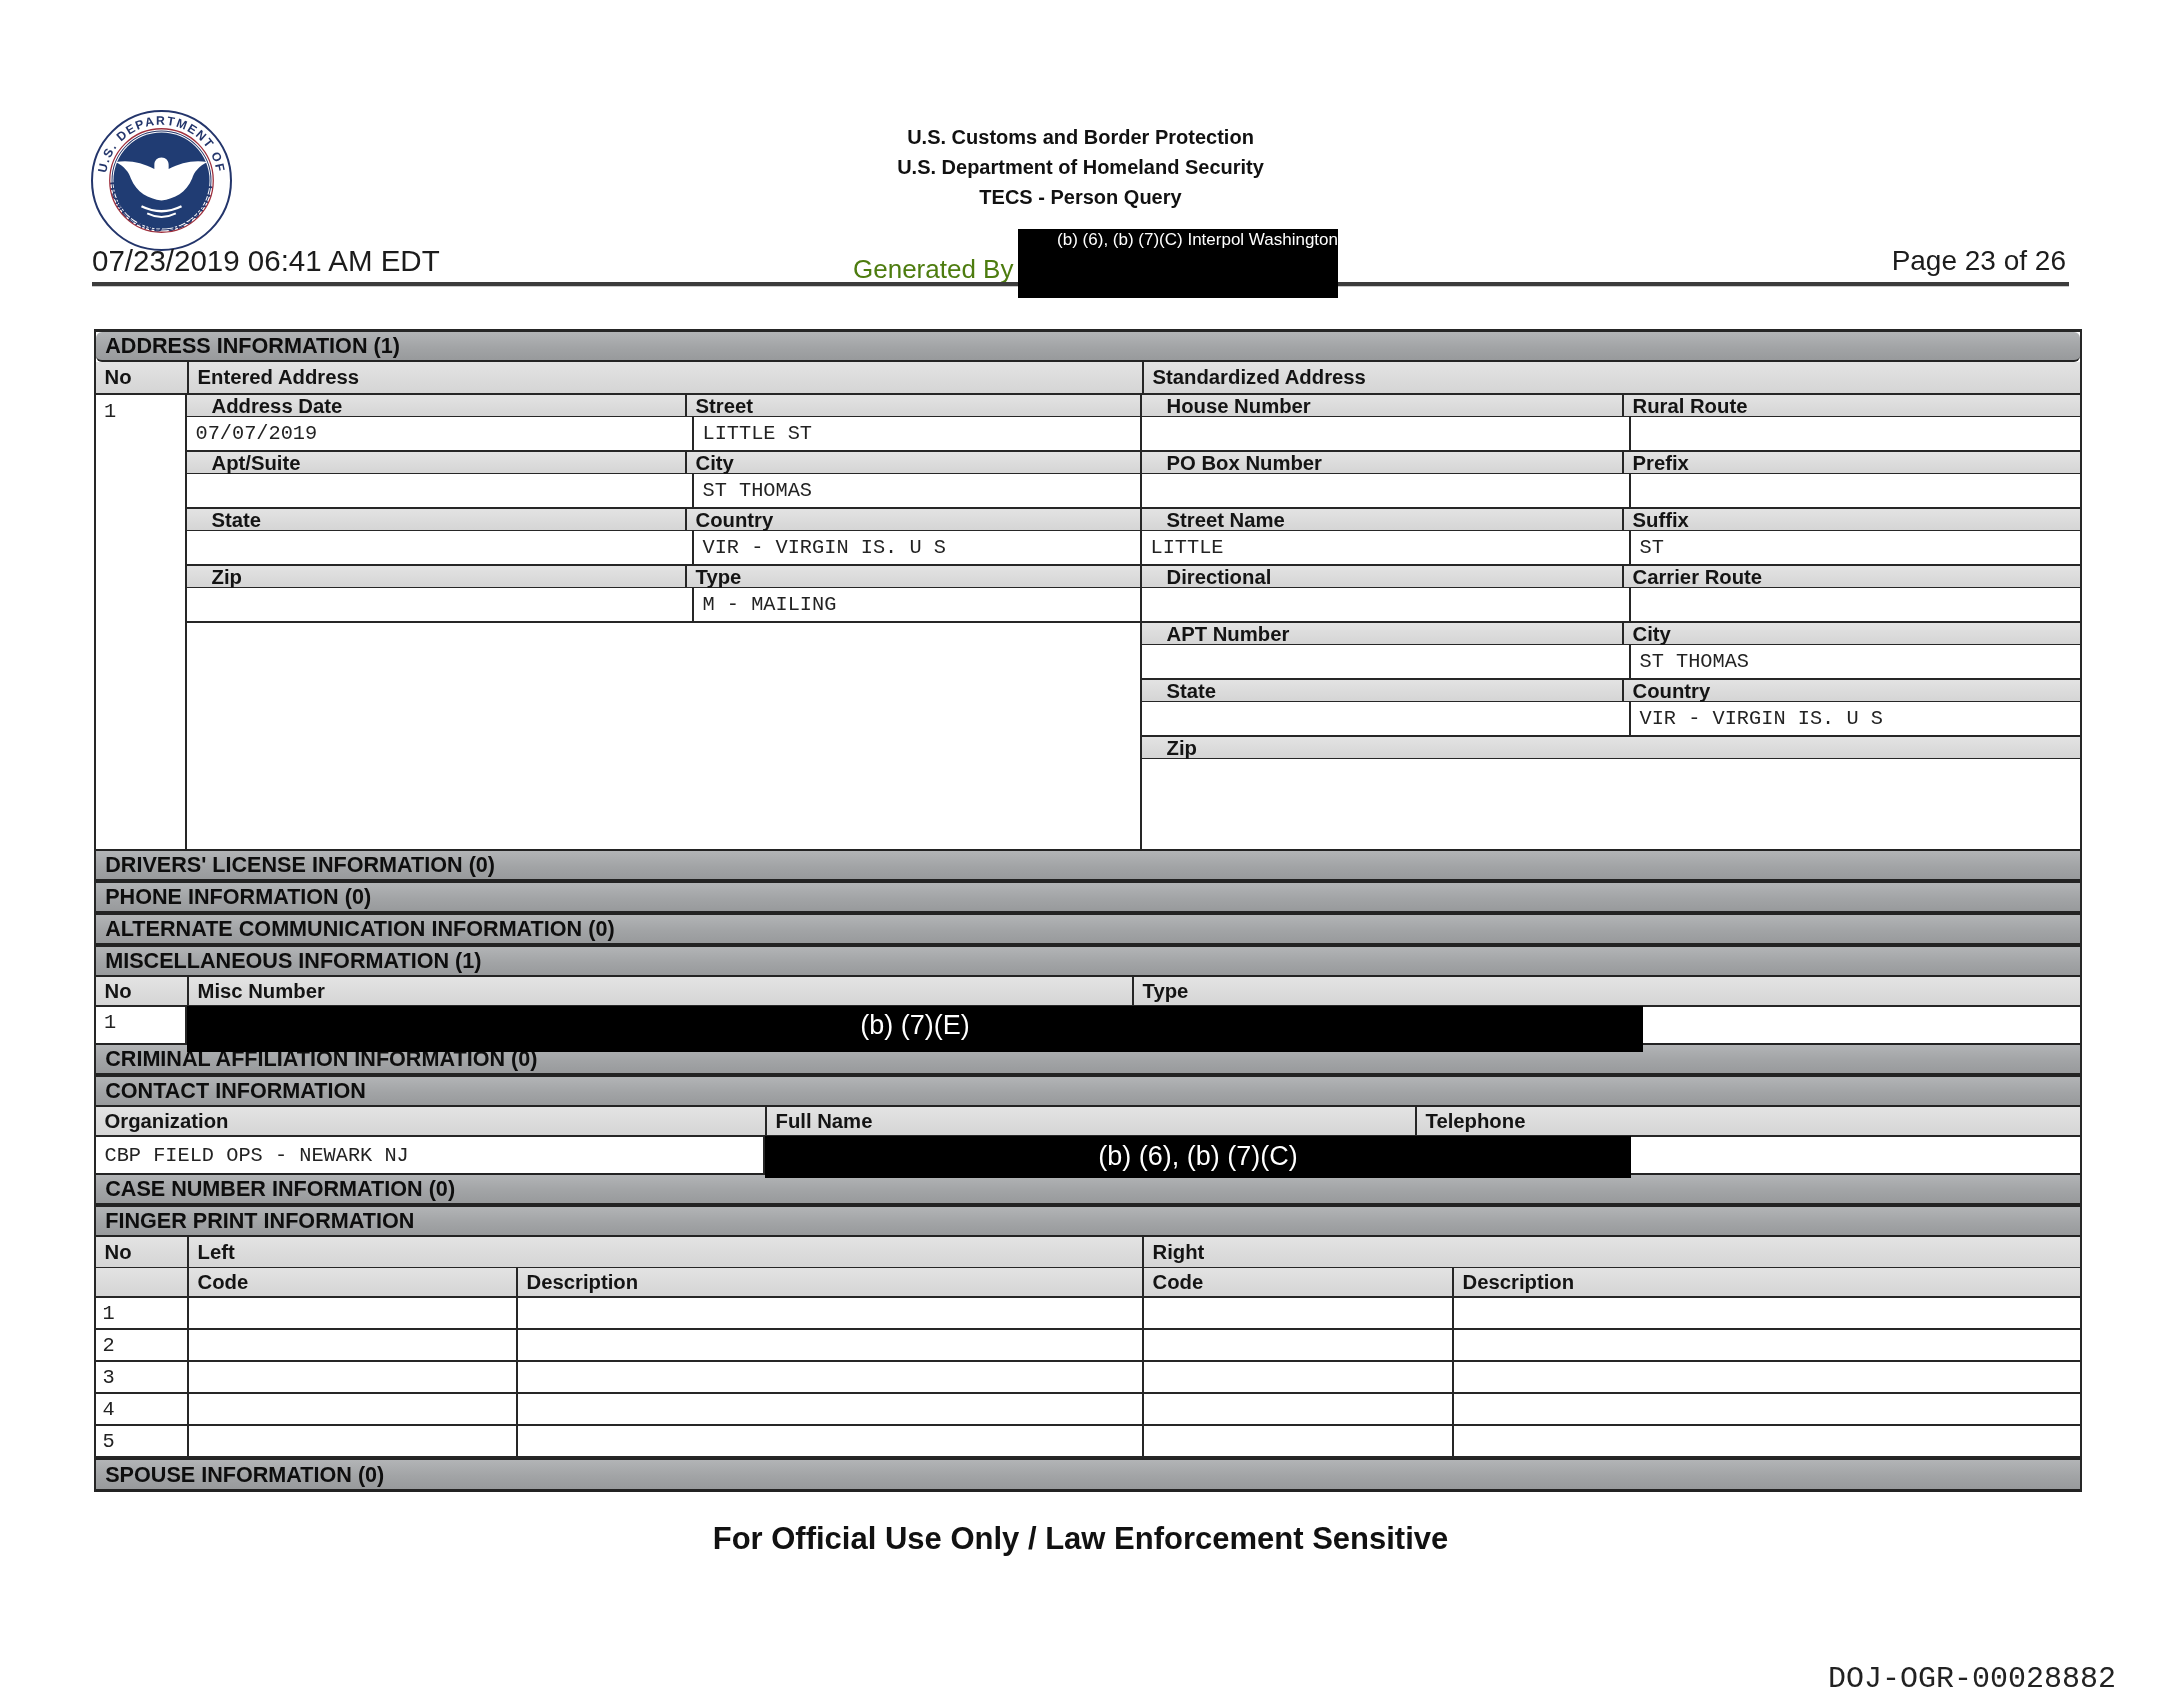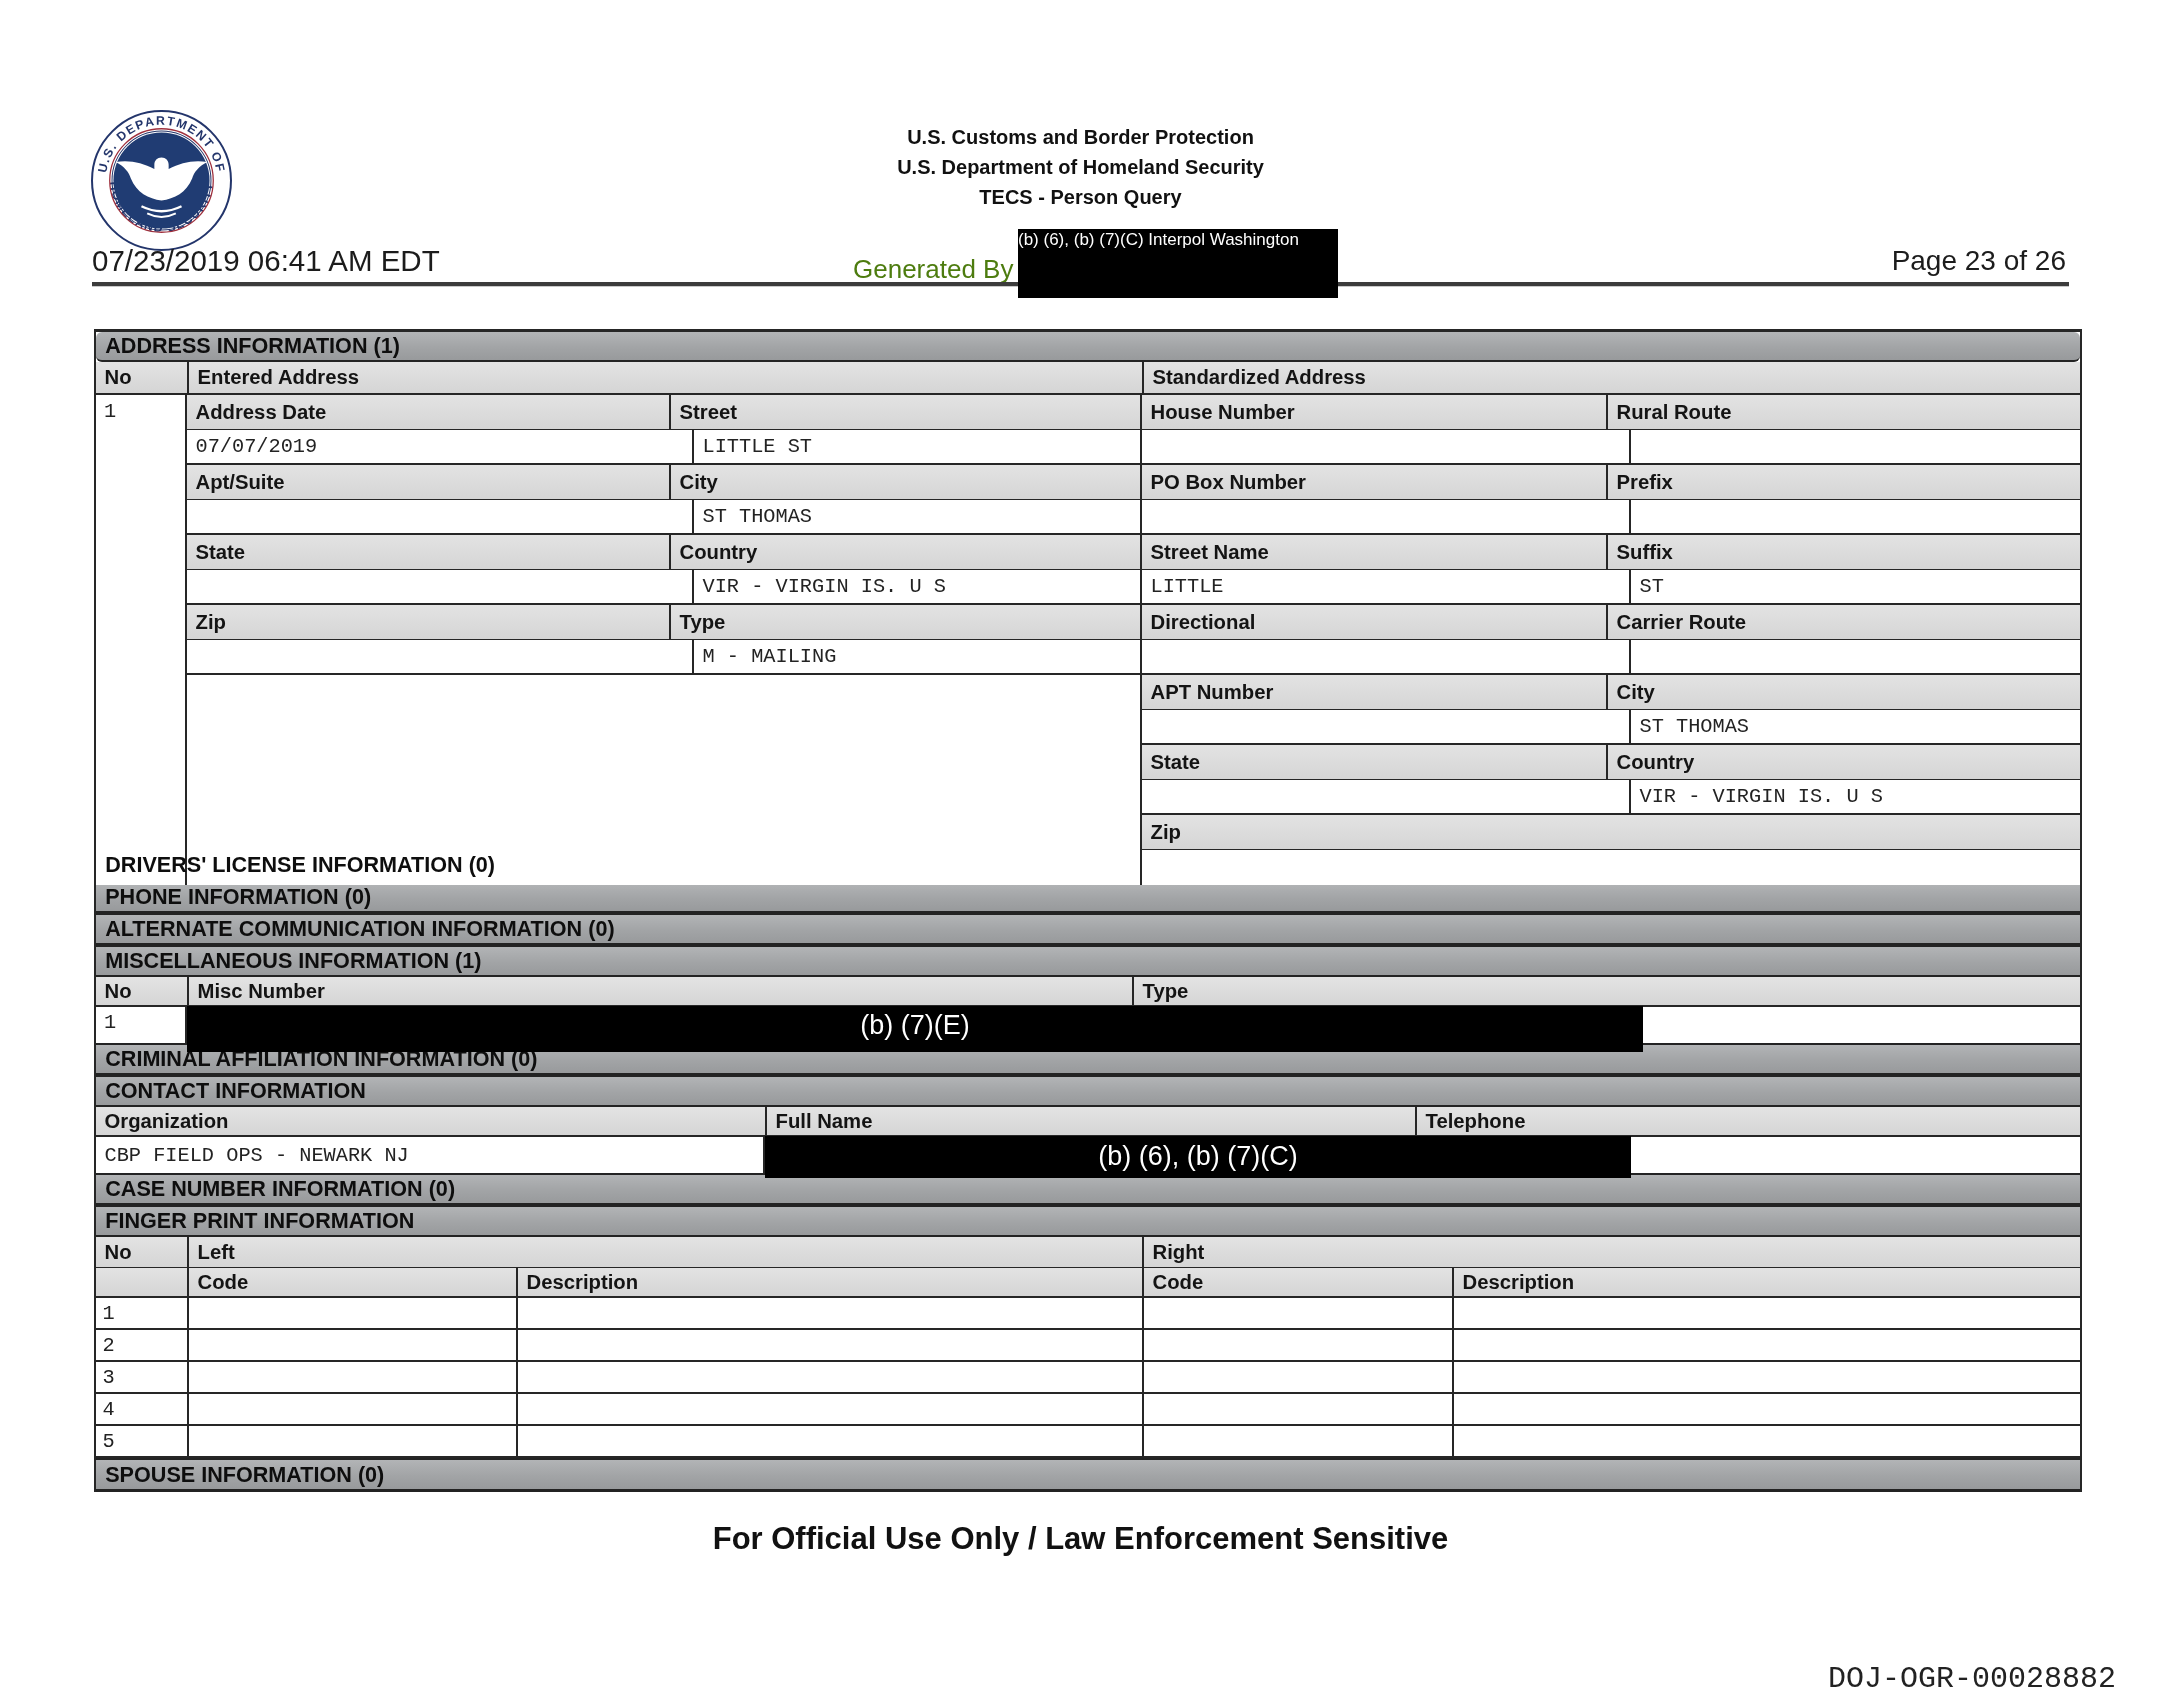--- a/index.html
+++ b/index.html
@@ -8,21 +8,21 @@
        -webkit-font-smoothing:antialiased;}
   .abs{position:absolute;}
 
   
   #seal{left:90px;top:109px;width:143px;height:143px;}
   #title-block{left:0;top:122px;width:2161px;text-align:center;
                font-weight:bold;font-size:20px;line-height:30px;color:#111;}
   #datetime{left:92px;top:244px;font-size:29.5px;color:#1c1c1c;}
   #genby{left:853px;top:254px;font-size:26px;color:#4d7c0f;}
   #genby-redaction{left:1018px;top:229px;width:320px;height:69px;background:#000;
-                   text-align:left;z-index:5;}
+                   text-align:right;z-index:5;}
   #genby-redaction .redlbl{color:#fff;font-size:17px;line-height:19.6px;padding-top:1.3px;
                    white-space:nowrap;}
   #pagenum{right:95px;top:245px;font-size:28px;color:#1c1c1c;}
   #rule{left:92px;top:282px;width:1977px;height:3.9px;background:#3c3c3c;
         border-bottom:1.3px solid #c9c9c9;}
 
   
   #doc{left:94px;top:329px;width:1988px;
        border-left:2px solid #262626;border-right:2px solid #262626;
        border-top:3.3px solid #262626;box-sizing:border-box;background:#fff;}
@@ -45,21 +45,21 @@
   .bb2{border-bottom:1.3px solid #262626;}
   .bb3{border-bottom:2px solid #262626;gap:23px;}
 
   
   #addr-top{grid-template-columns:91px 955px 1fr;height:33px;border-bottom:2px solid #262626;}
   #addr-body{grid-template-columns:91px 955px 1fr;height:454px;}
   .colflex{display:flex;flex-direction:column;}
   .srow{display:grid;}
   .srow.two-e{grid-template-columns:482px 1fr;}
   .srow.two-s{grid-template-columns:464px 1fr;}
-  .hrow{height:35px;}
+  .hrow{height:22px;padding-left:16px;}
   .vrow{height:35px;background:#fff;}
   .no-cell{display:flex;align-items:flex-start;padding:5.2px 0 0 7.9px;
            border-right:2px solid #262626;background:#fff;}
   .entered{border-right:2px solid #262626;}
   .filler{flex:1;background:#fff;}
 
   
   #misc-hdr{grid-template-columns:91px 945px 1fr;height:30px;border-bottom:2px solid #262626;}
   #misc-row{height:36px;position:relative;background:#fff;}
   #misc-redaction{position:absolute;left:91px;top:-1.3px;width:1456px;height:46px;

